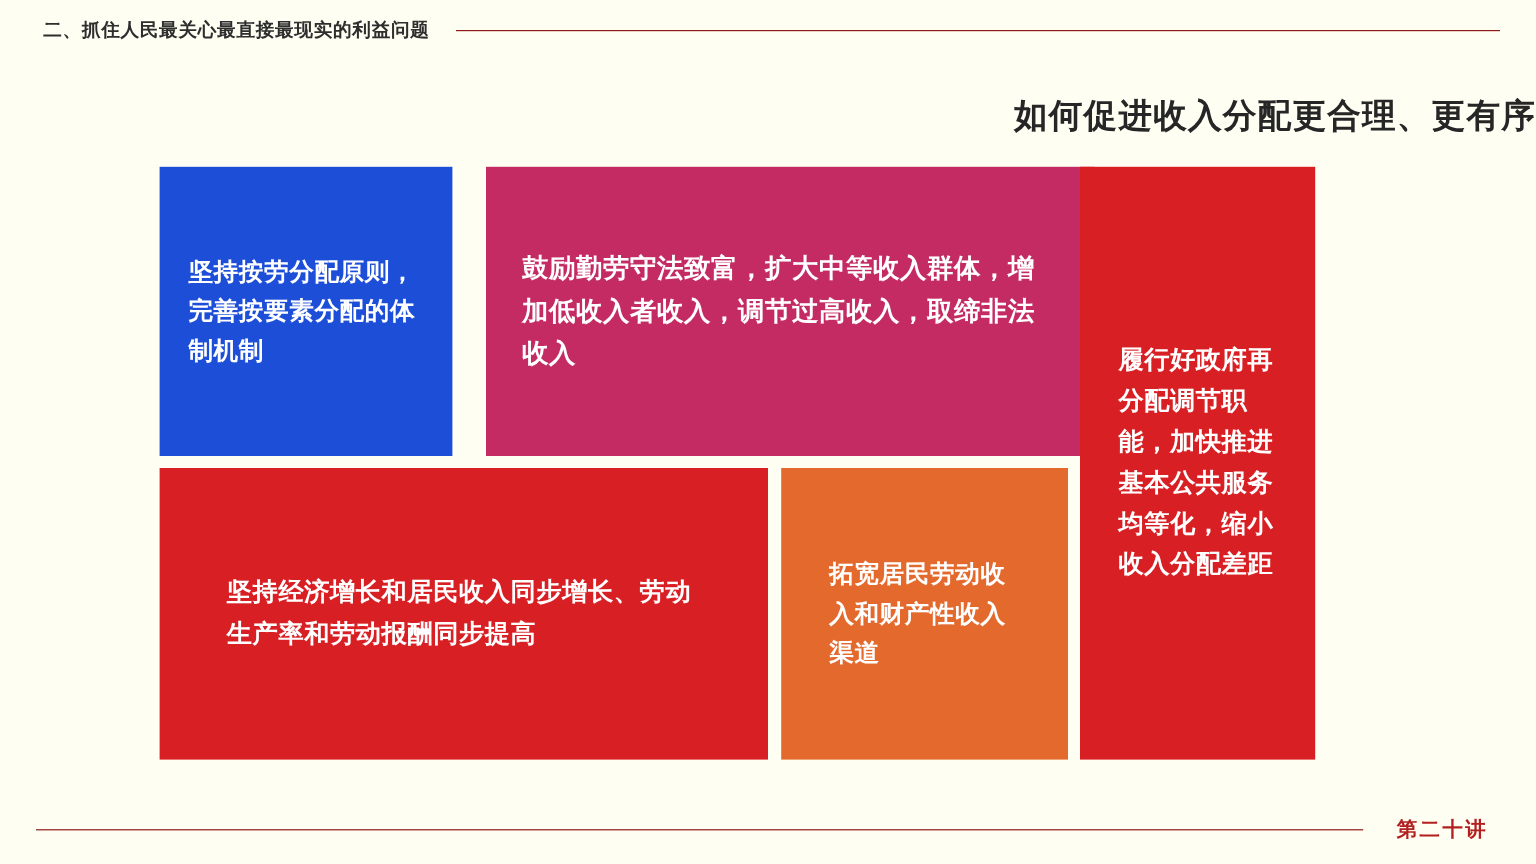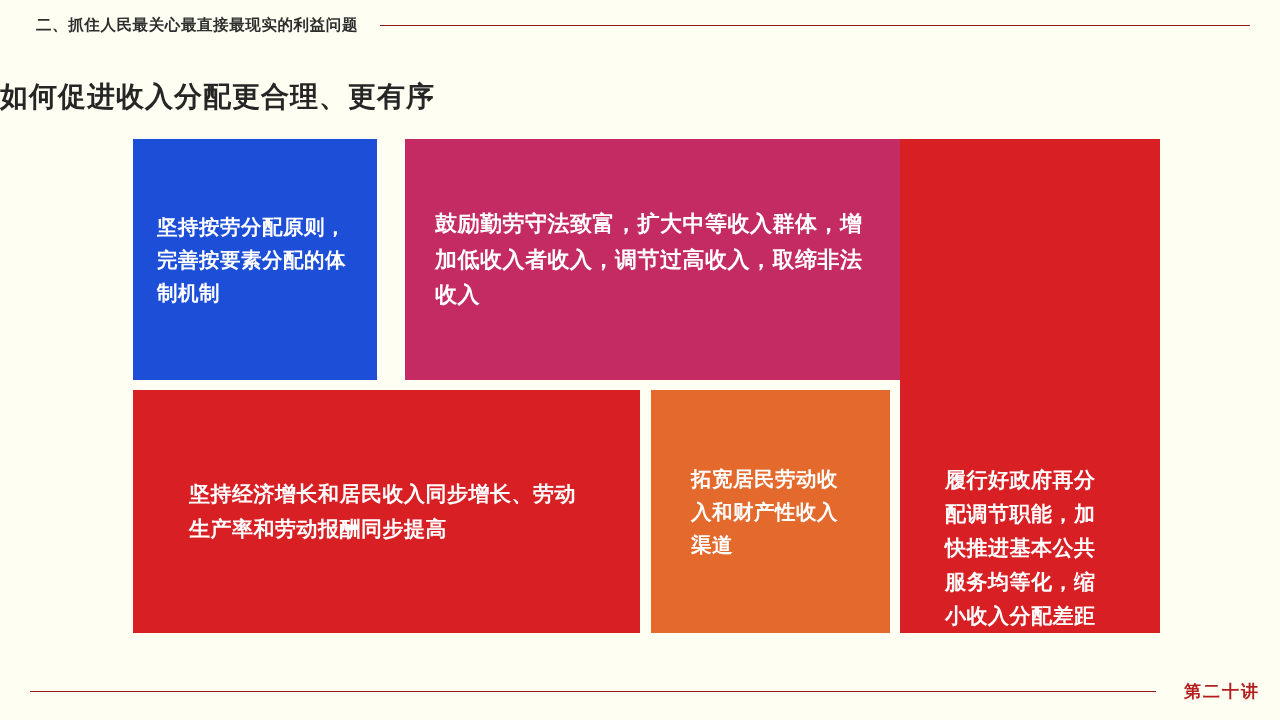--- a/index.html
+++ b/index.html
@@ -40,21 +40,21 @@
     margin-right: 30px;
     margin-top: 1px;
   }
 
   
   #slide-title {
     position: absolute;
     left: 0;
     top: 78px;
     width: 1280px;
-    text-align: left;
+    text-align: right;
     font-size: 28px;
     font-weight: bold;
     color: #262626;
     letter-spacing: 1px;
   }
 
   
   .card {
     position: absolute;
     box-sizing: border-box;
@@ -83,24 +83,23 @@
     left: 405px; top: 139px;
     width: 507px; height: 241px;
     background: #c32b62;
     padding: 0 30px;
   }
   #card-lawful-wealth .card-text { font-size: 22px; }
 
   
   #card-redistribution {
     left: 900px; top: 139px;
-    width: 260px; height: 494px;
+    width: 196px; height: 494px;
     background: #d81f24;
-    padding: 0 45px;
-    align-items: flex-end;
+    padding: 0 32px;
   }
   #card-redistribution .card-text { font-size: 21px; }
 
   
   #card-sync-growth {
     left: 133px; top: 390px;
     width: 507px; height: 243px;
     background: #d81f24;
     padding: 0 56px;
   }
@@ -137,21 +136,21 @@
     color: #8a8a80;
     letter-spacing: 1.4px;
     white-space: nowrap;
   }
   #footer-lecture {
     font-size: 17px;
     font-weight: bold;
     color: #b31f1f;
     letter-spacing: 2px;
     margin-left: 18px;
-    margin-right: 20px;
+    margin-right: 40px;
     white-space: nowrap;
     font-family: Liberation Serif, serif;
   }
 </style>
 </head>
 <body>
 
 <div id="slide-header">
   <div id="section-heading">二、抓住人民最关心最直接最现实的利益问题</div>
   <div id="header-rule"></div>

